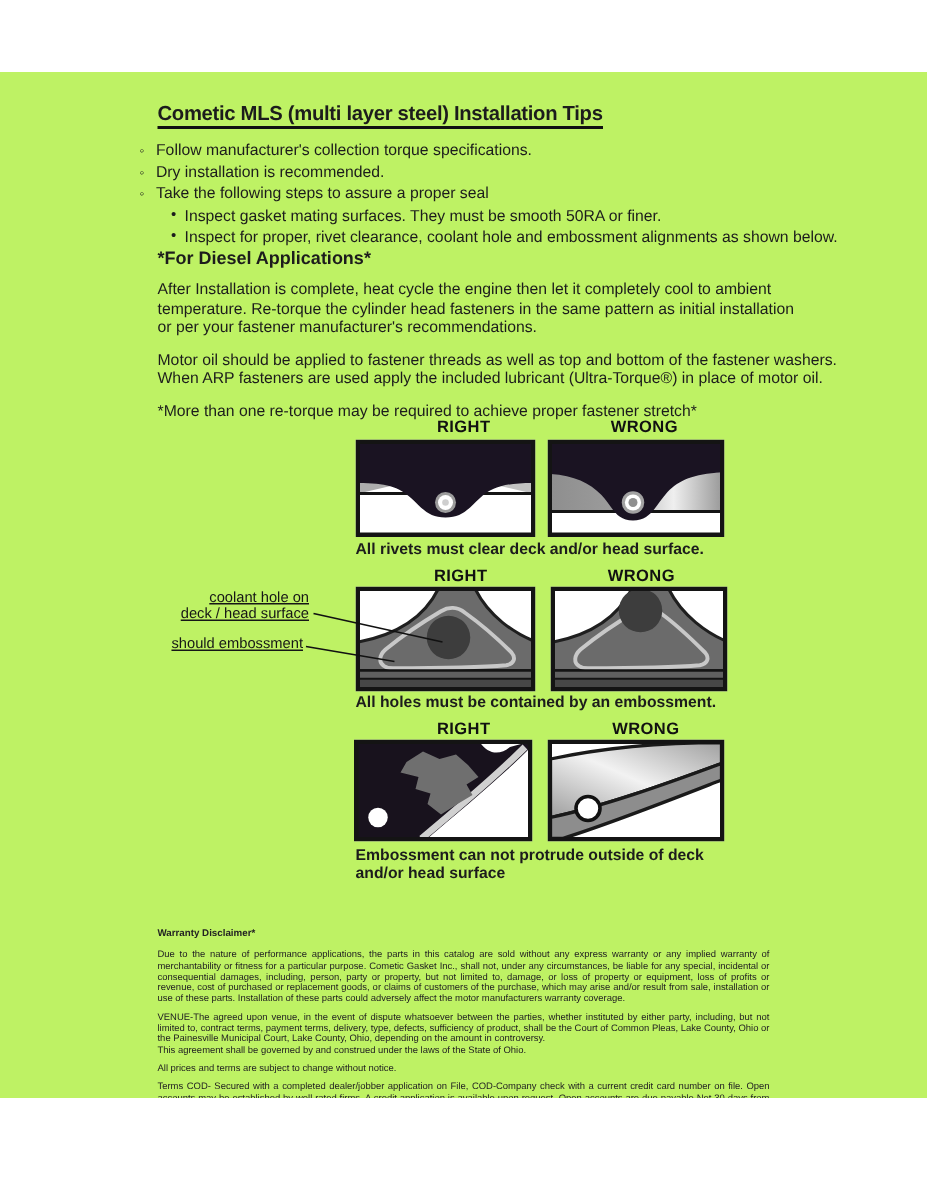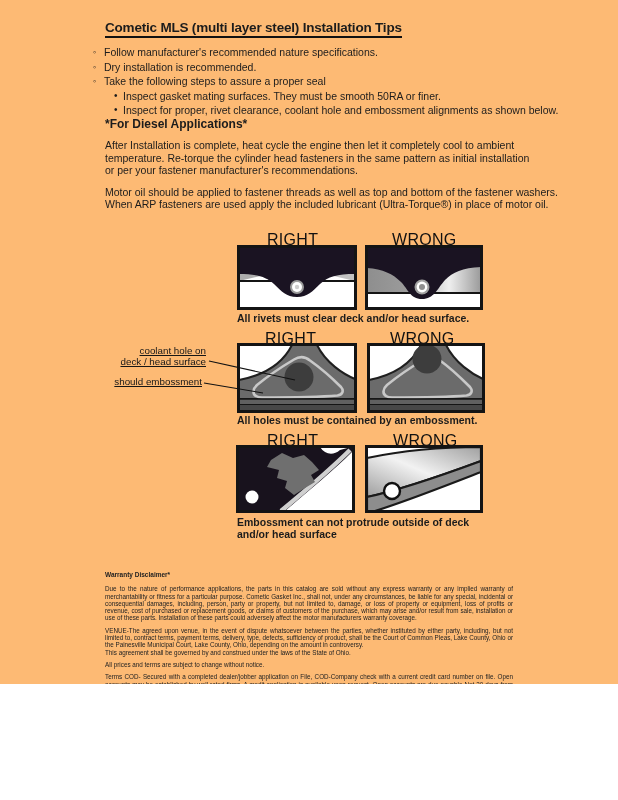--- a/index.html
+++ b/index.html
@@ -2,43 +2,43 @@
 <html><head>
 <meta charset="utf-8">
 <style>
   html,body { margin:0; padding:0; background:#ffffff; }
   body {
     width:618px; height:800px;
     font-family:"Liberation Sans", sans-serif;
     color:#1c1c1c;
     -webkit-text-size-adjust:none;
   }
-  .page { position:relative; width:618px; height:684px; background:#fdba74; overflow:hidden; }
+  .page { position:relative; width:618px; height:684px; background:#bef264; overflow:hidden;margin-top:48px; }
   .abs { position:absolute; }
 
   .title {
     left:105px; top:20px;
     font-size:13.5px; font-weight:700; letter-spacing:-0.2px;
     border-bottom:2px solid #111; padding-bottom:1px;
     white-space:nowrap;
   }
 
   .bullets { left:93px; top:45px; font-size:10.5px; }
   .b-row { display:flex; line-height:14.5px; white-space:nowrap; }
   .b-row .mark { width:11px; font-size:9px; }
   .b-sub { margin-left:21px; }
   .b-sub .mark { width:9px; font-size:10px; }
 
   .diesel { left:105px; top:117px; width:465px; font-size:10.5px; }
   .diesel h2 { font-size:12px; font-weight:700; margin:0 0 8px 0; }
   .diesel p { margin:0 0 9px 0; line-height:12.5px; white-space:pre-line; }
 
   .dlabel {
-    width:60px; text-align:left;
-    font-size:16px; letter-spacing:0.3px; color:#111; white-space:nowrap;
+    width:60px; text-align:right;
+    font-size:11px; letter-spacing:0.3px; color:#111; white-space:nowrap;font-weight:bold;
   }
   .caption {
     left:237px; font-size:10.5px; font-weight:700;
     line-height:12px; white-space:pre-line;
   }
   .ann {
     text-align:right; font-size:9.8px; line-height:10.8px;
     white-space:pre-line; color:#161616;text-decoration:underline;
   }
   .leader-svg { left:0; top:0; pointer-events:none; }
@@ -53,21 +53,21 @@
 </head>
 <body>
 
 <div class="page">
 
   <div class="abs title">Cometic MLS (multi layer steel) Installation Tips</div>
 
   <div class="abs bullets">
     <div class="b-row">
       <span class="mark">◦</span>
-      <span>Follow manufacturer's recommended nature specifications.</span>
+      <span>Follow manufacturer's collection torque specifications.</span>
     </div>
     <div class="b-row">
       <span class="mark">◦</span>
       <span>Dry installation is recommended.</span>
     </div>
     <div class="b-row">
       <span class="mark">◦</span>
       <span>Take the following steps to assure a proper seal</span>
     </div>
     <div class="b-row b-sub">
@@ -80,20 +80,21 @@
     </div>
   </div>
 
   <div class="abs diesel">
     <h2>*For Diesel Applications*</h2>
     <p>After Installation is complete, heat cycle the engine then let it completely cool to ambient
 temperature. Re-torque the cylinder head fasteners in the same pattern as initial installation
 or per your fastener manufacturer's recommendations.</p>
     <p>Motor oil should be applied to fastener threads as well as top and bottom of the fastener washers.
 When ARP fasteners are used apply the included lubricant (Ultra-Torque®) in place of motor oil.</p>
+    <p>*More than one re-torque may be required to achieve proper fastener stretch*</p>
   </div>
 
   <div class="abs dlabel" style="left:267px;top:231px">RIGHT</div>
   <div class="abs dlabel" style="left:392px;top:231px">WRONG</div>
 
   <svg class="abs" style="left:237px;top:245px" width="120" height="65" viewBox="0 0 120 65">
     <rect x="0" y="0" width="120" height="65" fill="#ffffff"></rect>
     <polygon points="2,29 32,29 2,36" fill="#adadad"></polygon>
     <polygon points="118,29 88,29 118,36" fill="#c2c2c2"></polygon>
     <line x1="2" y1="36" x2="118" y2="36" stroke="#141414" stroke-width="2"></line>

